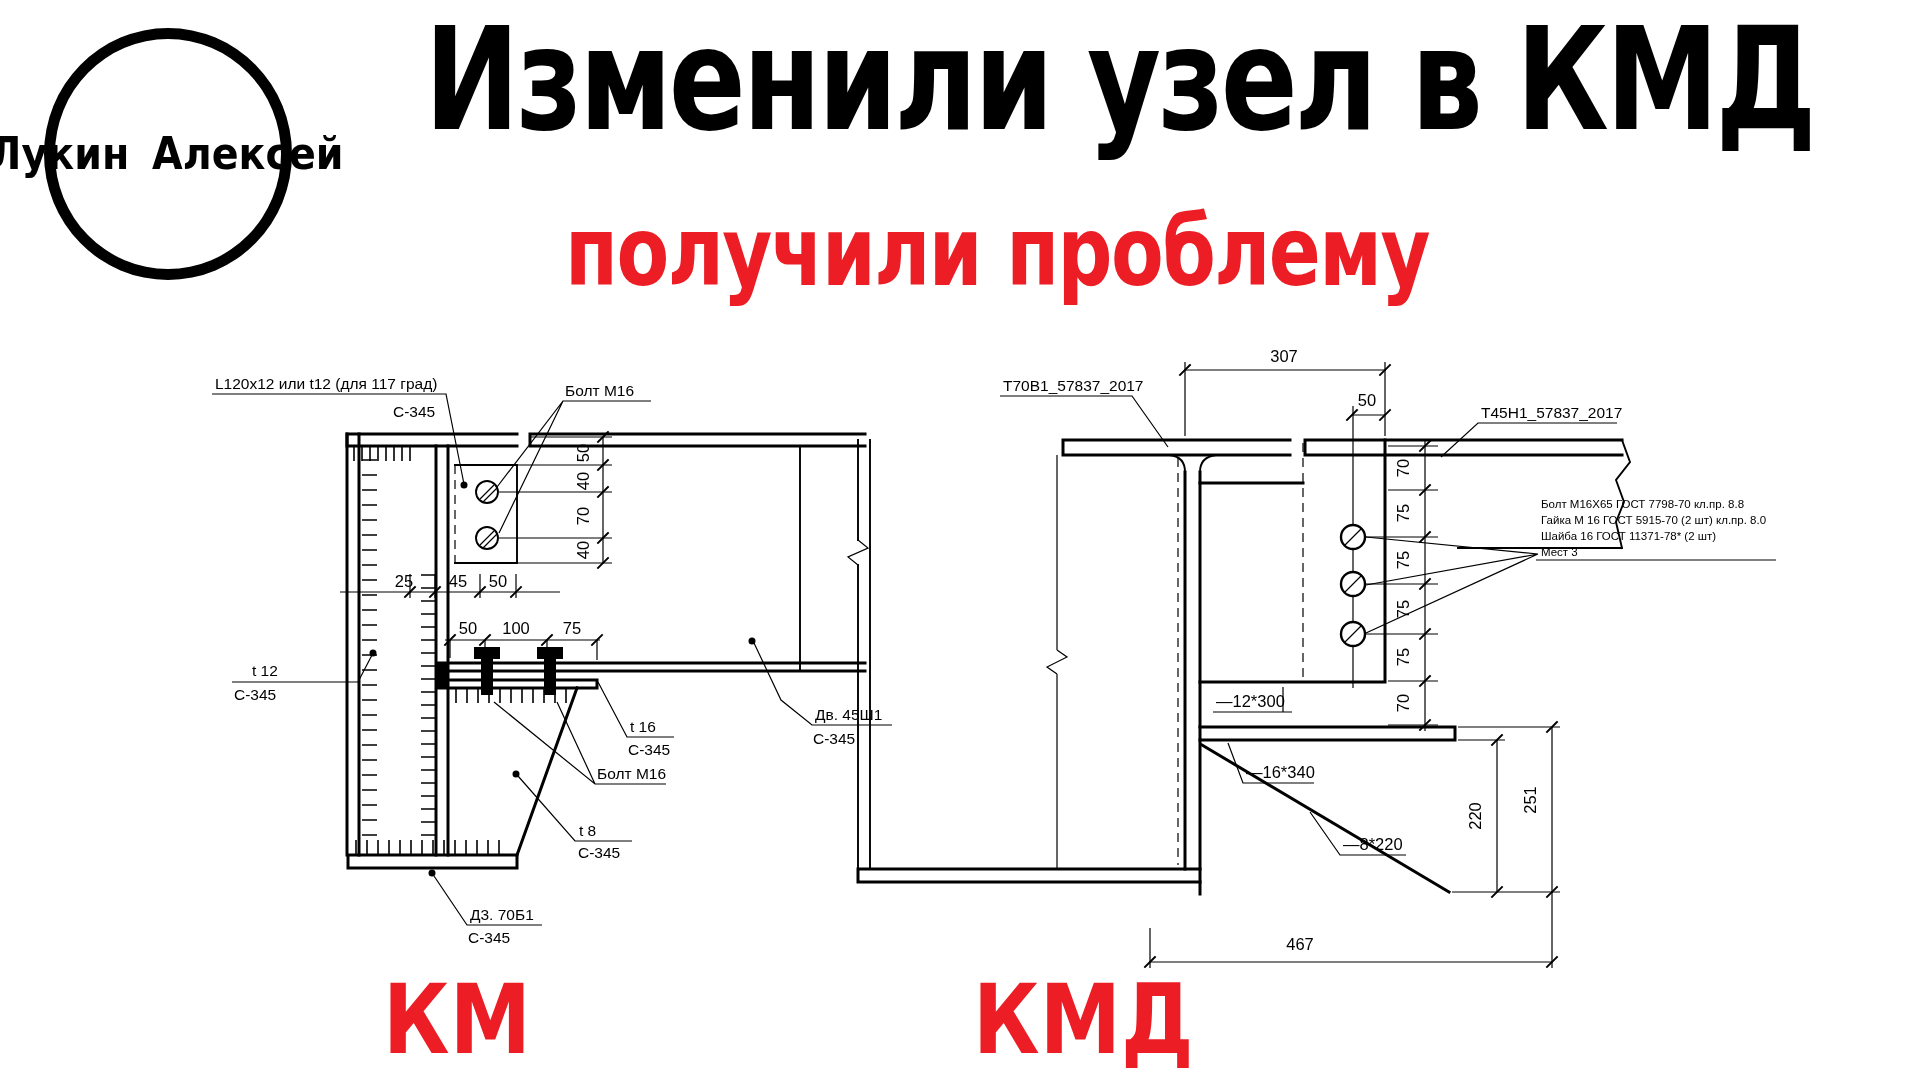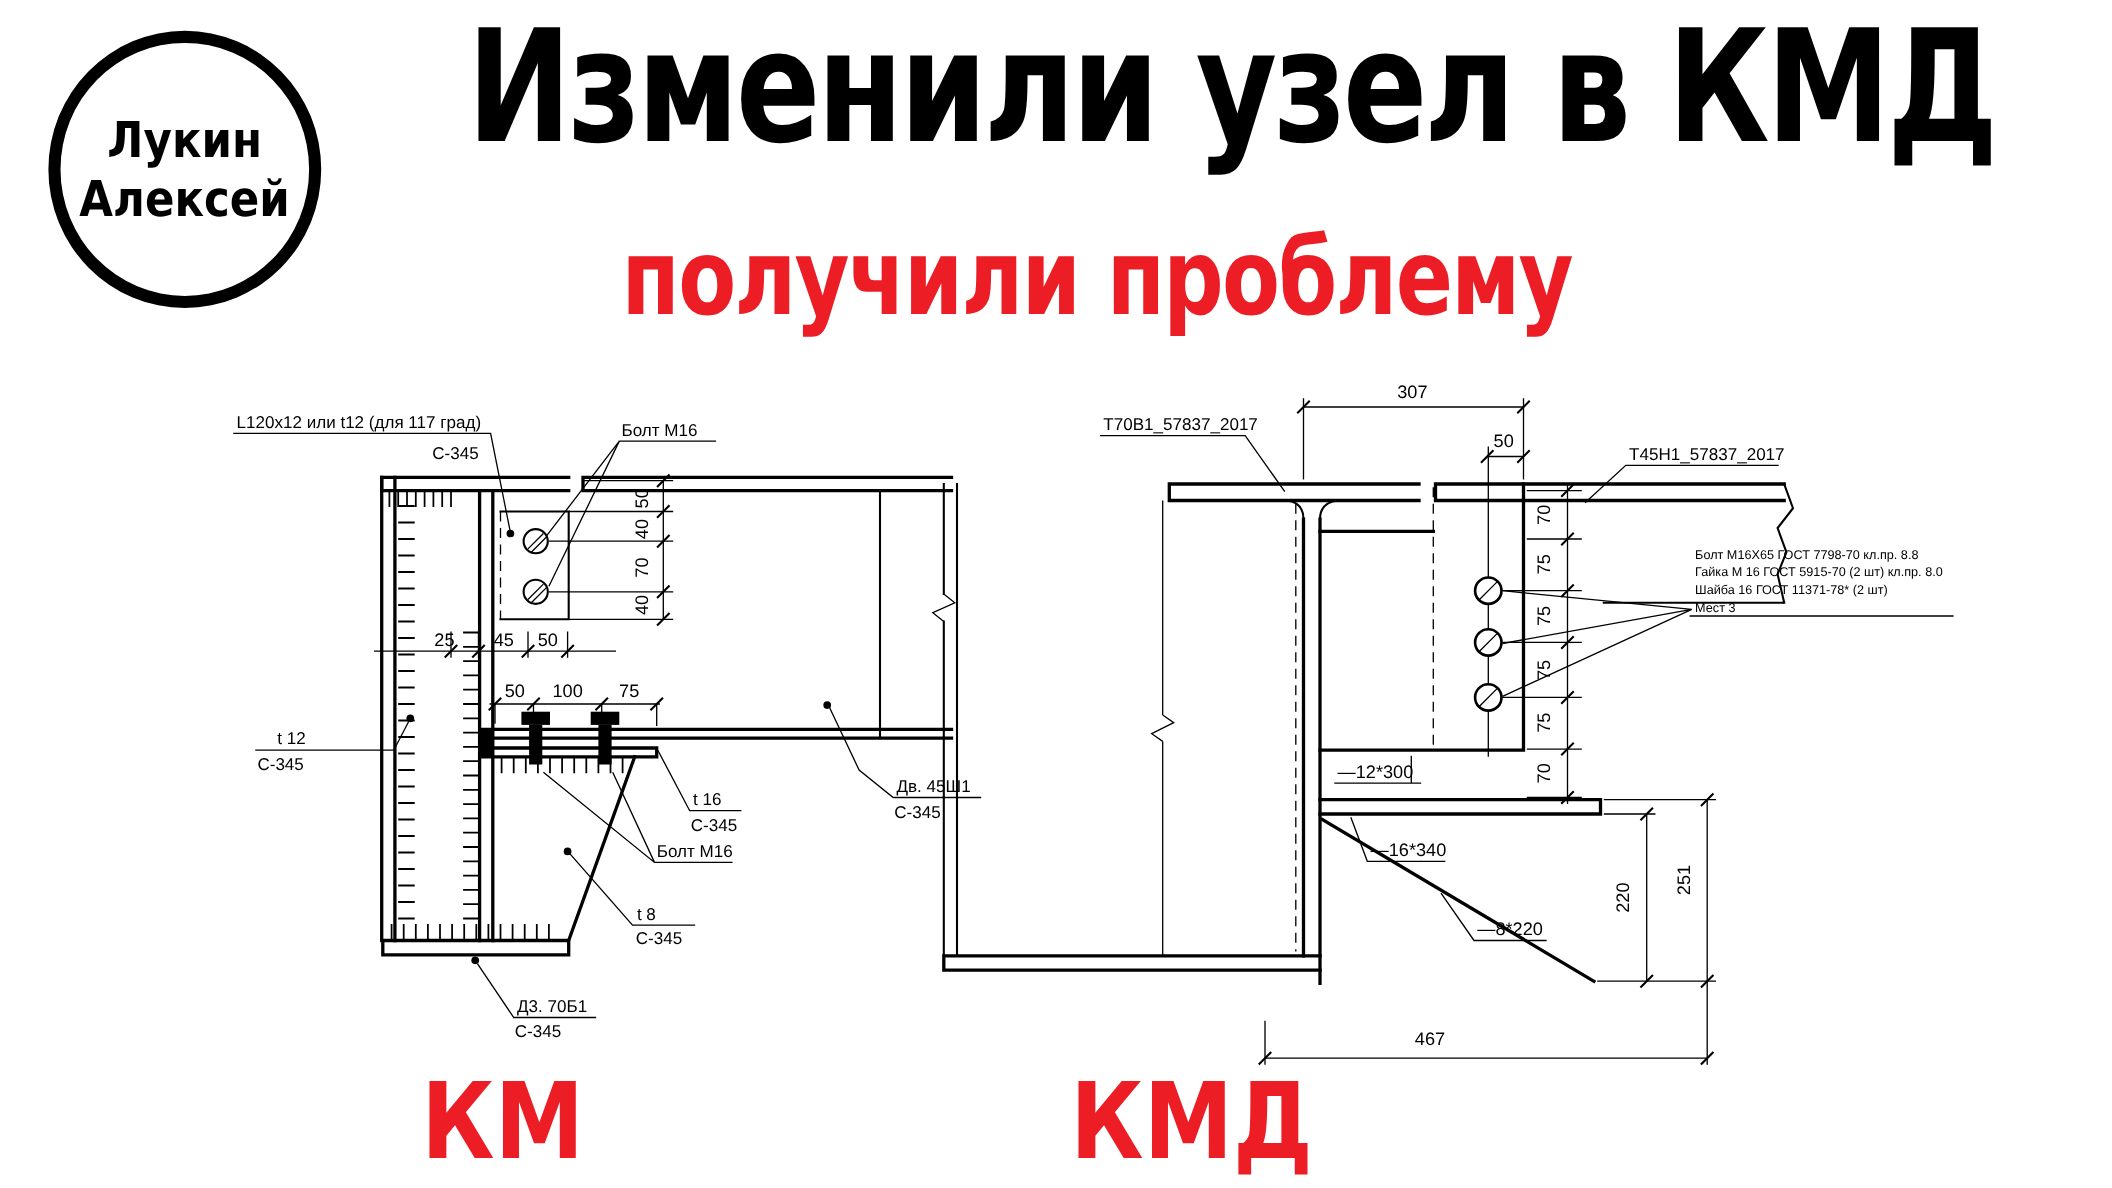--- a/index.html
+++ b/index.html
@@ -1,20 +1,20 @@
 <!DOCTYPE html>
 <html><head>
 <meta charset="utf-8">
 <style>
   html,body{margin:0;padding:0;background:#fff;}
   #canvas{position:relative;width:1920px;height:1080px;background:#fff;overflow:hidden;
           font-family:"DejaVu Sans",sans-serif;color:#000;}
   
   .logo{position:absolute;left:44px;top:28px;width:226px;height:230px;border:11px solid #000;
-        border-radius:50%;display:flex;flex-direction:column;justify-content:center;align-items:center;}
+        border-radius:50%;display:flex;flex-direction:row;justify-content:center;align-items:center;}
   .logo .ln{font-weight:bold;font-size:45px;line-height:1.18;transform:scaleX(.88);white-space:nowrap;}
   .title{position:absolute;left:335px;top:2px;width:1960px;text-align:center;font-weight:bold;
          font-size:142px;line-height:1.1;letter-spacing:-4px;transform:scaleX(.80);transform-origin:left top;white-space:nowrap;}
   .subtitle{position:absolute;left:545px;top:196px;width:1130px;text-align:center;font-weight:bold;
          font-size:96px;letter-spacing:-2px;transform:scaleX(.80);transform-origin:left top;white-space:nowrap;}
   .caption{position:absolute;font-weight:bold;font-size:96px;line-height:1;
          transform:scaleX(.85);transform-origin:left top;white-space:nowrap;}
   
   svg{position:absolute;left:0;top:0;}
   svg .s3{stroke:#000;stroke-width:3;fill:none;stroke-linecap:square;}

